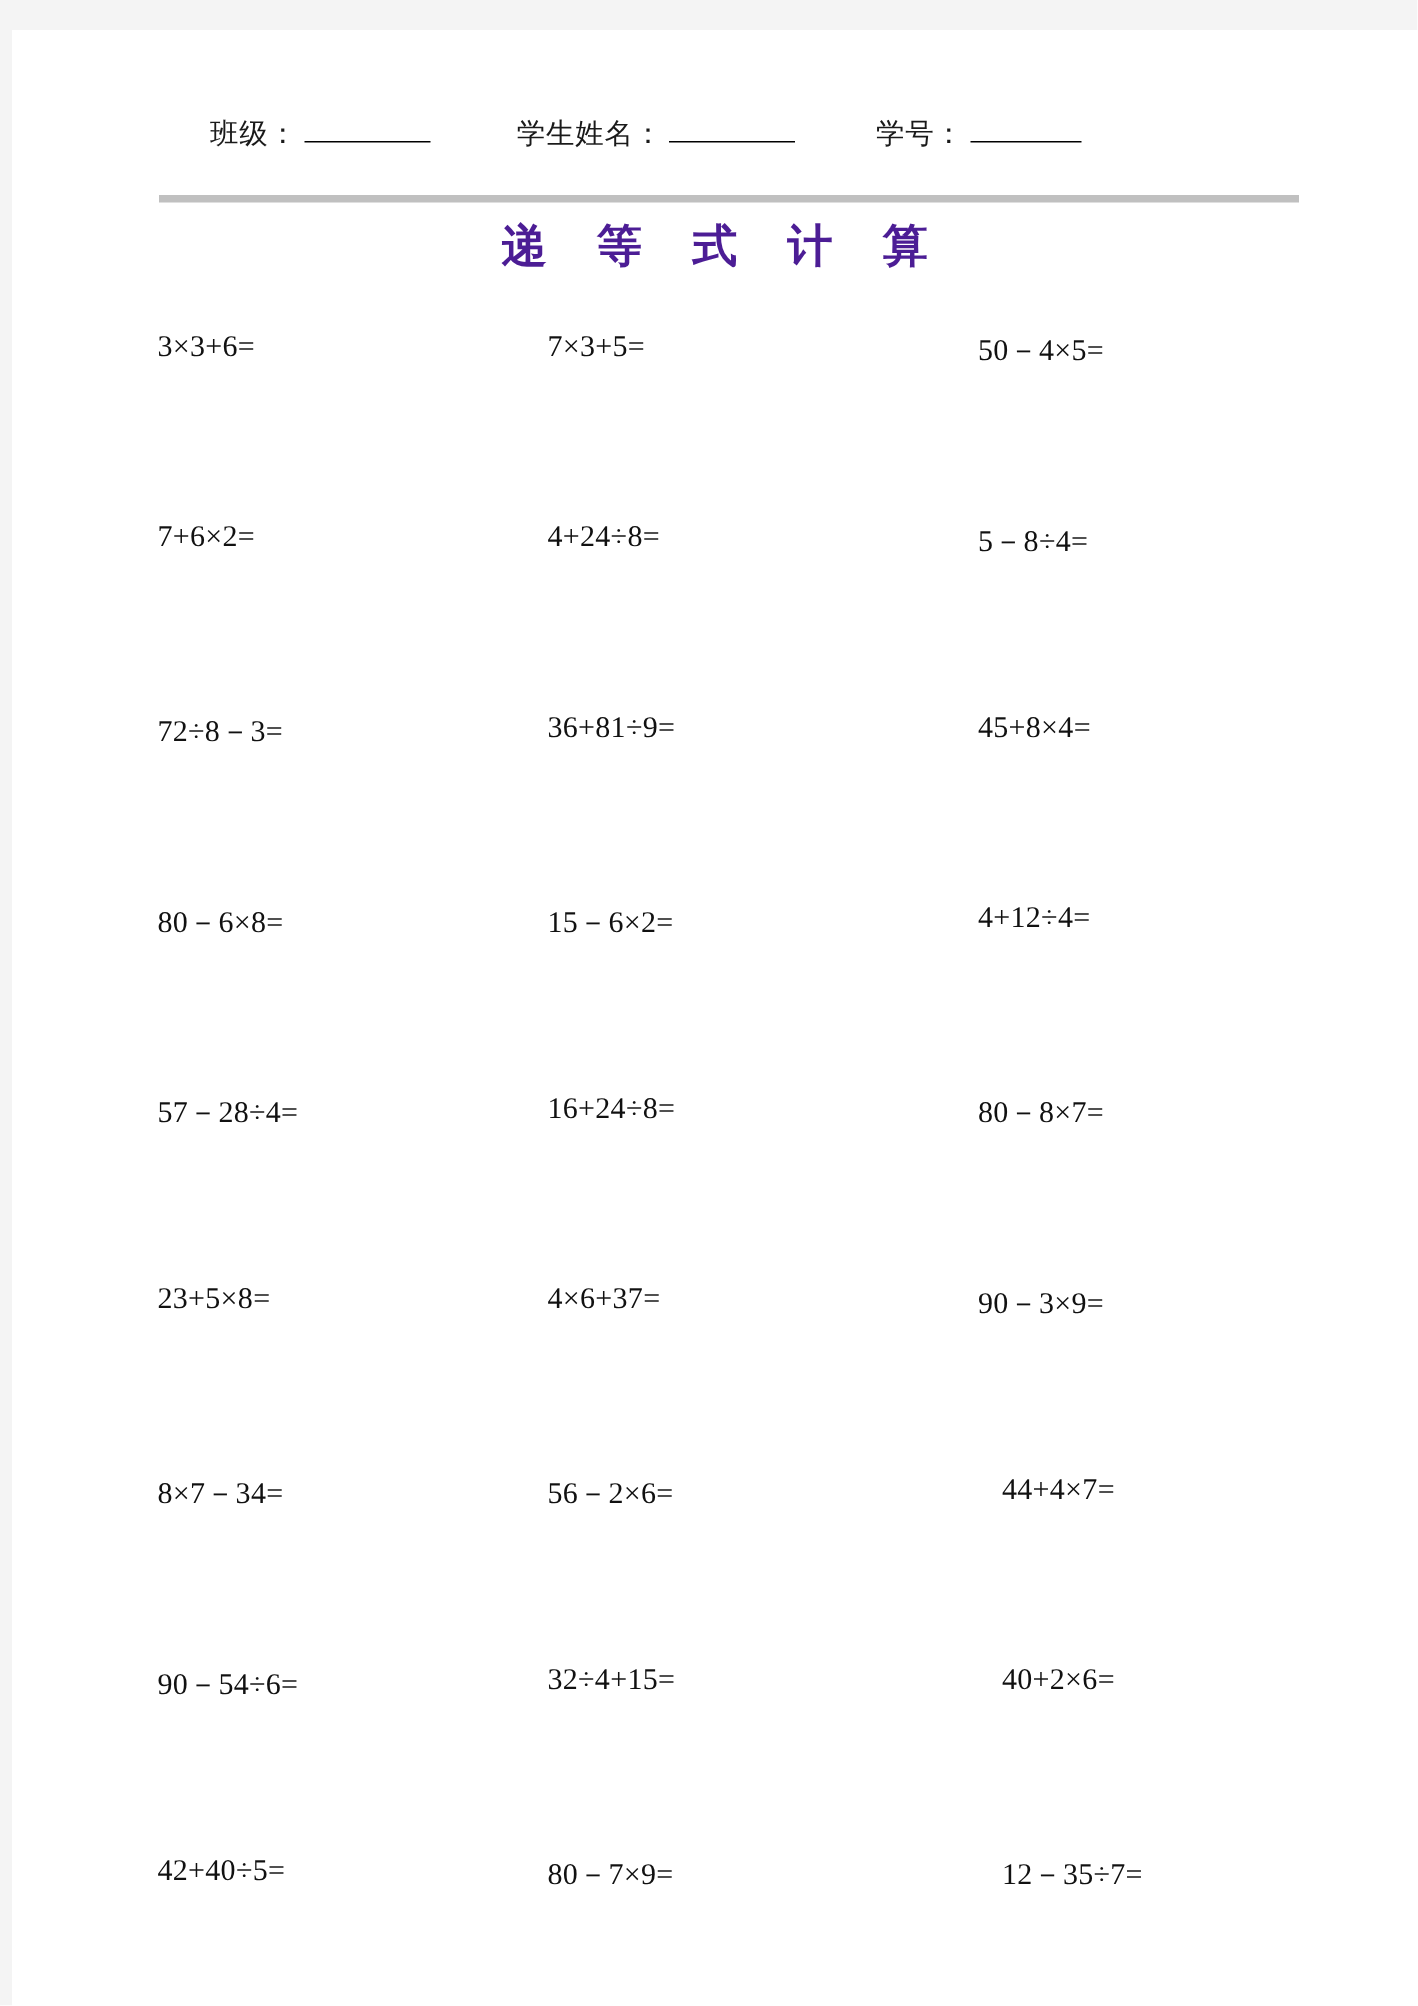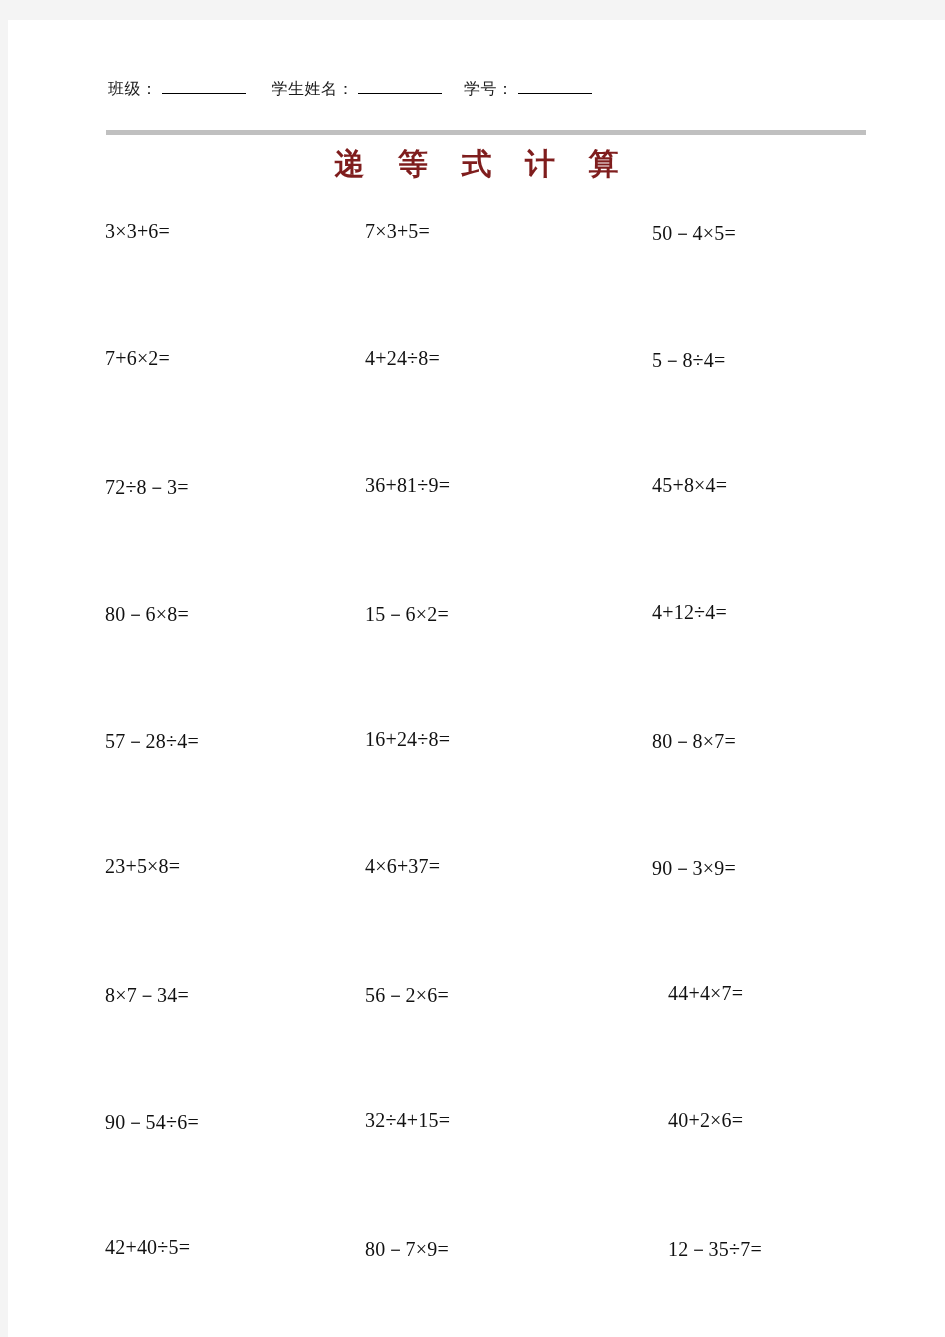--- a/index.html
+++ b/index.html
@@ -49,22 +49,23 @@
     font-family: "Liberation Serif", "DejaVu Serif", serif;
     font-size: 19px;
     color: #1a1a1a;
   }
   .field {
     display: inline-flex;
     align-items: baseline;
     white-space: nowrap;
   }
   .field-label {
-    font-size: 16px;
+    font-size: 19px;
     letter-spacing: 0.5px;
+    margin-left: 32px;
   }
   .field-blank {
     display: inline-block;
     border-bottom: 1.6px solid #000;
     height: 17px;
     margin-left: 4px;
   }
   .fb-class     { width: 84px; }
   .fb-name      { width: 84px; }
   .fb-id        { width: 74px; }
@@ -88,21 +89,21 @@
     position: absolute;
     top: 124px;
     left: 0;
     width: 937px;
     text-align: center;
     font-family: "Liberation Serif", "DejaVu Serif", serif;
     font-size: 30px;
     font-weight: 700;
     letter-spacing: 13px;
     text-indent: 13px;
-    color: #7f1d1d;
+    color: #4c1d95;
   }
 
   
   #problem-grid {
     position: absolute;
     top: 200px;
     left: 0;
     width: 937px;
   }
   .problem-row {

